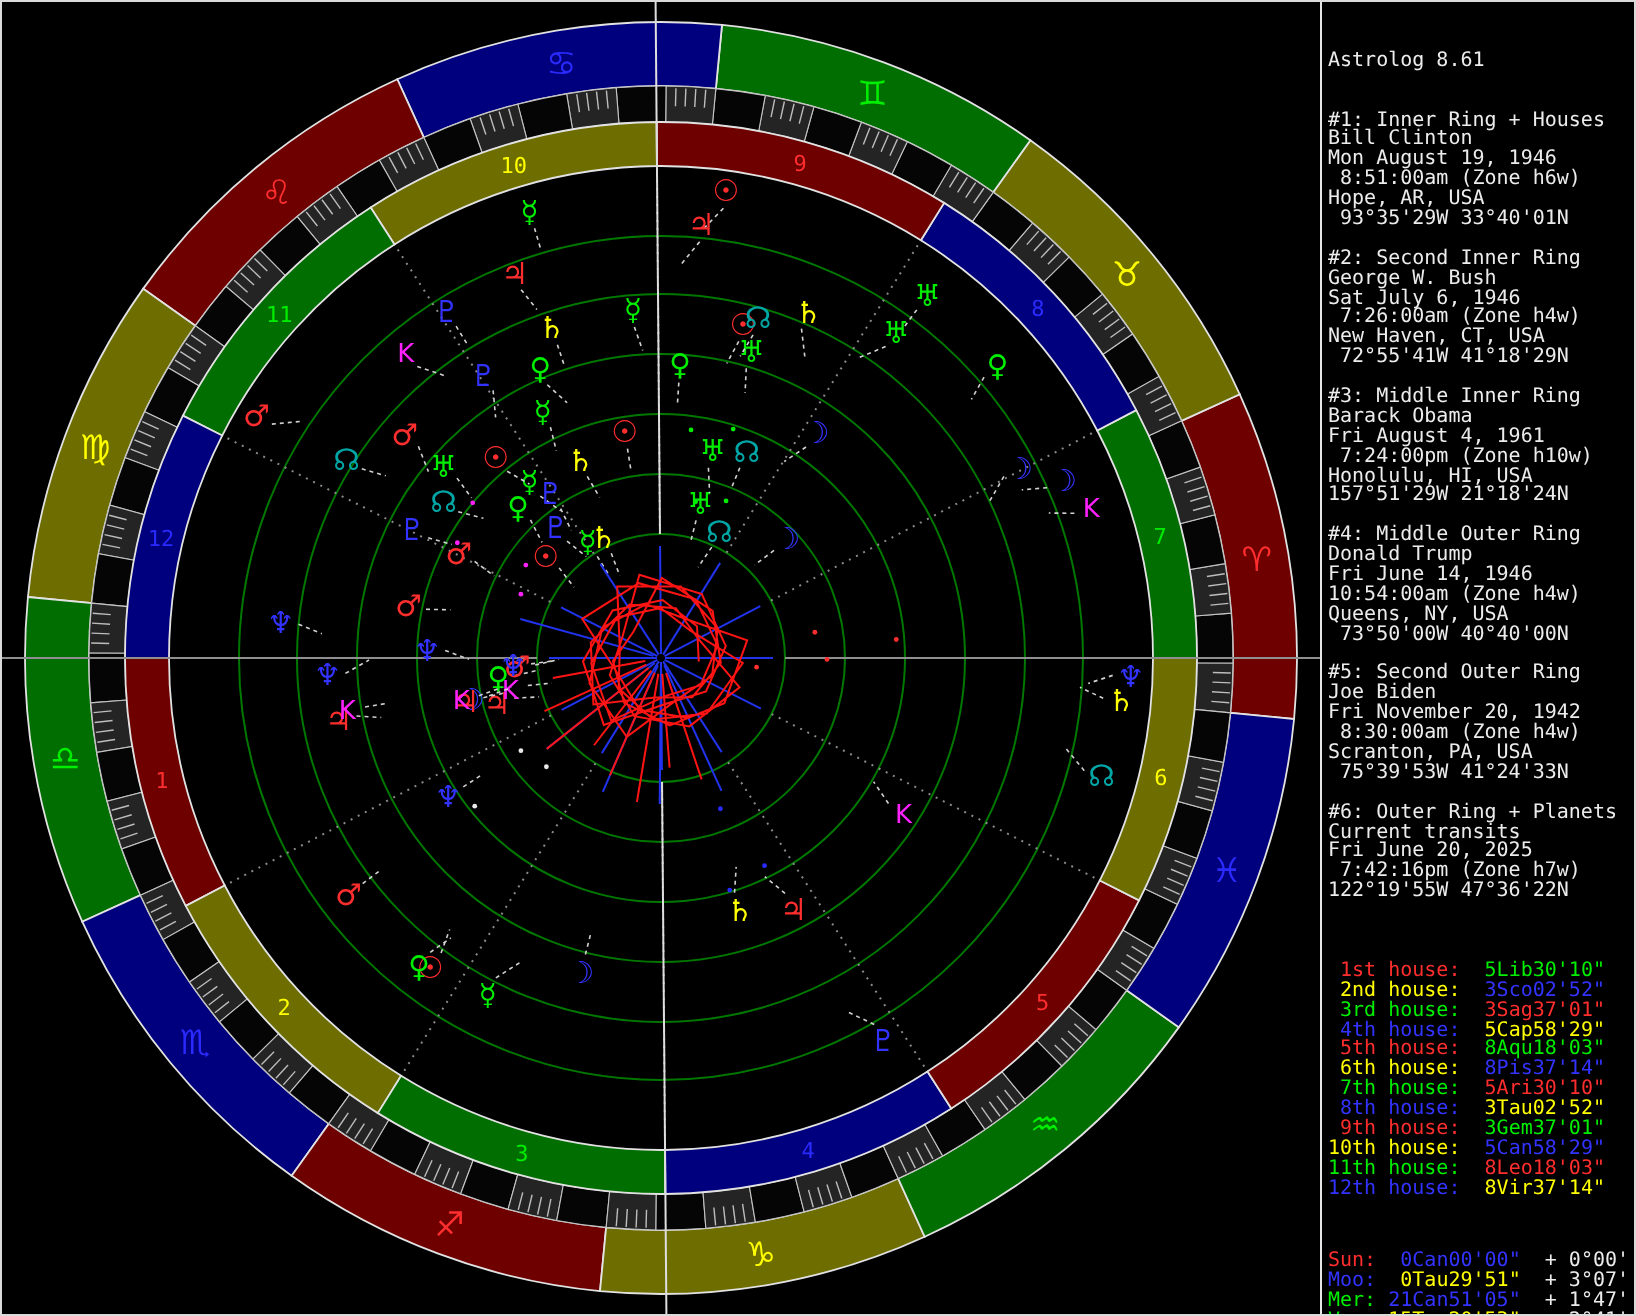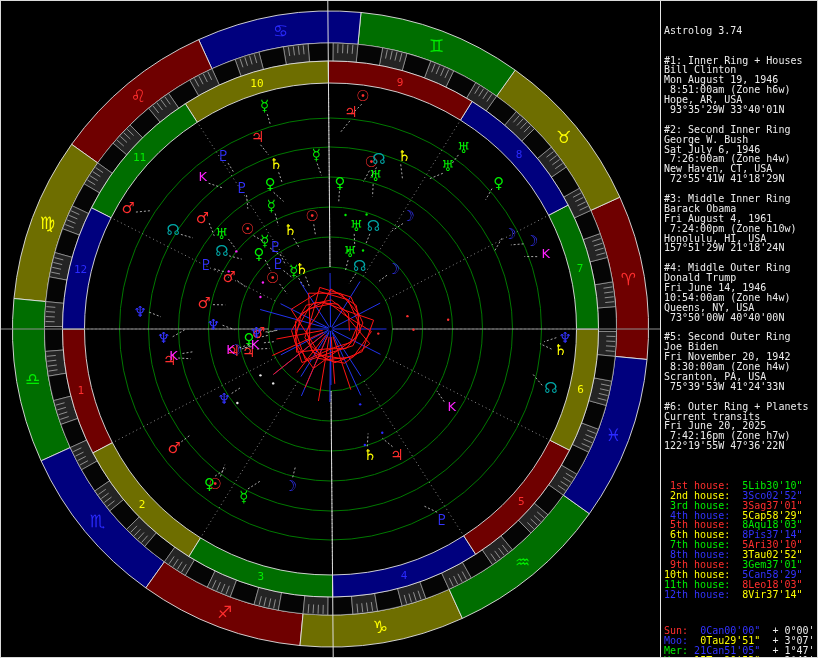--- a/index.html
+++ b/index.html
@@ -519,19 +519,19 @@
           <circle cx="228.67140035338474" cy="271.38111165590453" r="1.2" fill="#ff22ff"></circle>
           <circle cx="273.19257743783965" cy="383.37701094471817" r="1.2" fill="#e8e8e8"></circle>
           <circle cx="382.253510645973" cy="432.8150958956219" r="1.2" fill="#2a2aff"></circle>
           <circle cx="407.43095088049927" cy="316.13031482039247" r="1.2" fill="#ff2e2e"></circle>
           <circle cx="345.5164819568552" cy="214.98462704687827" r="1.2" fill="#00ee00"></circle>
           <circle cx="260.4346541616824" cy="297.0649516587661" r="1.2" fill="#ff22ff"></circle>
         </g>
       </svg></div>
   <div id="vsep"></div>
   <div id="sidebar">
-    <div class="line">Astrolog 3.74</div>
+    <div class="line">Astrolog 8.61</div>
     <div id="sections"><div class="line"><span style="color: rgb(236, 236, 236);">#1: Inner Ring + Houses</span></div><div class="line"><span style="color: rgb(236, 236, 236);">Bill Clinton</span></div><div class="line"><span style="color: rgb(236, 236, 236);">Mon August 19, 1946</span></div><div class="line"><span style="color: rgb(236, 236, 236);"> 8:51:00am (Zone h6w)</span></div><div class="line"><span style="color: rgb(236, 236, 236);">Hope, AR, USA</span></div><div class="line"><span style="color: rgb(236, 236, 236);"> 93°35'29W 33°40'01N</span></div><div class="gap"></div><div class="line"><span style="color: rgb(236, 236, 236);">#2: Second Inner Ring</span></div><div class="line"><span style="color: rgb(236, 236, 236);">George W. Bush</span></div><div class="line"><span style="color: rgb(236, 236, 236);">Sat July 6, 1946</span></div><div class="line"><span style="color: rgb(236, 236, 236);"> 7:26:00am (Zone h4w)</span></div><div class="line"><span style="color: rgb(236, 236, 236);">New Haven, CT, USA</span></div><div class="line"><span style="color: rgb(236, 236, 236);"> 72°55'41W 41°18'29N</span></div><div class="gap"></div><div class="line"><span style="color: rgb(236, 236, 236);">#3: Middle Inner Ring</span></div><div class="line"><span style="color: rgb(236, 236, 236);">Barack Obama</span></div><div class="line"><span style="color: rgb(236, 236, 236);">Fri August 4, 1961</span></div><div class="line"><span style="color: rgb(236, 236, 236);"> 7:24:00pm (Zone h10w)</span></div><div class="line"><span style="color: rgb(236, 236, 236);">Honolulu, HI, USA</span></div><div class="line"><span style="color: rgb(236, 236, 236);">157°51'29W 21°18'24N</span></div><div class="gap"></div><div class="line"><span style="color: rgb(236, 236, 236);">#4: Middle Outer Ring</span></div><div class="line"><span style="color: rgb(236, 236, 236);">Donald Trump</span></div><div class="line"><span style="color: rgb(236, 236, 236);">Fri June 14, 1946</span></div><div class="line"><span style="color: rgb(236, 236, 236);">10:54:00am (Zone h4w)</span></div><div class="line"><span style="color: rgb(236, 236, 236);">Queens, NY, USA</span></div><div class="line"><span style="color: rgb(236, 236, 236);"> 73°50'00W 40°40'00N</span></div><div class="gap"></div><div class="line"><span style="color: rgb(236, 236, 236);">#5: Second Outer Ring</span></div><div class="line"><span style="color: rgb(236, 236, 236);">Joe Biden</span></div><div class="line"><span style="color: rgb(236, 236, 236);">Fri November 20, 1942</span></div><div class="line"><span style="color: rgb(236, 236, 236);"> 8:30:00am (Zone h4w)</span></div><div class="line"><span style="color: rgb(236, 236, 236);">Scranton, PA, USA</span></div><div class="line"><span style="color: rgb(236, 236, 236);"> 75°39'53W 41°24'33N</span></div><div class="gap"></div><div class="line"><span style="color: rgb(236, 236, 236);">#6: Outer Ring + Planets</span></div><div class="line"><span style="color: rgb(236, 236, 236);">Current transits</span></div><div class="line"><span style="color: rgb(236, 236, 236);">Fri June 20, 2025</span></div><div class="line"><span style="color: rgb(236, 236, 236);"> 7:42:16pm (Zone h7w)</span></div><div class="line"><span style="color: rgb(236, 236, 236);">122°19'55W 47°36'22N</span></div><div class="gap"></div></div>
     <div id="houses"><div class="line"><span style="color: rgb(255, 46, 46);"> 1st house:</span><span>  </span><span style="color: rgb(0, 238, 0);">5Lib30'10"</span></div><div class="line"><span style="color: rgb(255, 255, 0);"> 2nd house:</span><span>  </span><span style="color: rgb(51, 51, 255);">3Sco02'52"</span></div><div class="line"><span style="color: rgb(0, 238, 0);"> 3rd house:</span><span>  </span><span style="color: rgb(255, 46, 46);">3Sag37'01"</span></div><div class="line"><span style="color: rgb(51, 51, 255);"> 4th house:</span><span>  </span><span style="color: rgb(255, 255, 0);">5Cap58'29"</span></div><div class="line"><span style="color: rgb(255, 46, 46);"> 5th house:</span><span>  </span><span style="color: rgb(0, 238, 0);">8Aqu18'03"</span></div><div class="line"><span style="color: rgb(255, 255, 0);"> 6th house:</span><span>  </span><span style="color: rgb(51, 51, 255);">8Pis37'14"</span></div><div class="line"><span style="color: rgb(0, 238, 0);"> 7th house:</span><span>  </span><span style="color: rgb(255, 46, 46);">5Ari30'10"</span></div><div class="line"><span style="color: rgb(51, 51, 255);"> 8th house:</span><span>  </span><span style="color: rgb(255, 255, 0);">3Tau02'52"</span></div><div class="line"><span style="color: rgb(255, 46, 46);"> 9th house:</span><span>  </span><span style="color: rgb(0, 238, 0);">3Gem37'01"</span></div><div class="line"><span style="color: rgb(255, 255, 0);">10th house:</span><span>  </span><span style="color: rgb(51, 51, 255);">5Can58'29"</span></div><div class="line"><span style="color: rgb(0, 238, 0);">11th house:</span><span>  </span><span style="color: rgb(255, 46, 46);">8Leo18'03"</span></div><div class="line"><span style="color: rgb(51, 51, 255);">12th house:</span><span>  </span><span style="color: rgb(255, 255, 0);">8Vir37'14"</span></div></div>
     <div id="planets"><div class="line"><span style="color: rgb(255, 46, 46);">Sun:</span><span style="color: rgb(51, 51, 255);">  0Can00'00"</span><span style="color: rgb(236, 236, 236);"> </span><span style="color: rgb(236, 236, 236);"> + 0°00'</span></div><div class="line"><span style="color: rgb(51, 51, 255);">Moo:</span><span style="color: rgb(255, 255, 0);">  0Tau29'51"</span><span style="color: rgb(236, 236, 236);"> </span><span style="color: rgb(236, 236, 236);"> + 3°07'</span></div><div class="line"><span style="color: rgb(0, 238, 0);">Mer:</span><span style="color: rgb(51, 51, 255);"> 21Can51'05"</span><span style="color: rgb(236, 236, 236);"> </span><span style="color: rgb(236, 236, 236);"> + 1°47'</span></div><div class="line"><span style="color: rgb(0, 238, 0);">Ven:</span><span style="color: rgb(255, 255, 0);"> 15Tau20'53"</span><span style="color: rgb(236, 236, 236);"> </span><span style="color: rgb(236, 236, 236);"> - 2°41'</span></div></div>
   </div>
   <div id="frame"></div>
 </div>
 
 </body></html>

